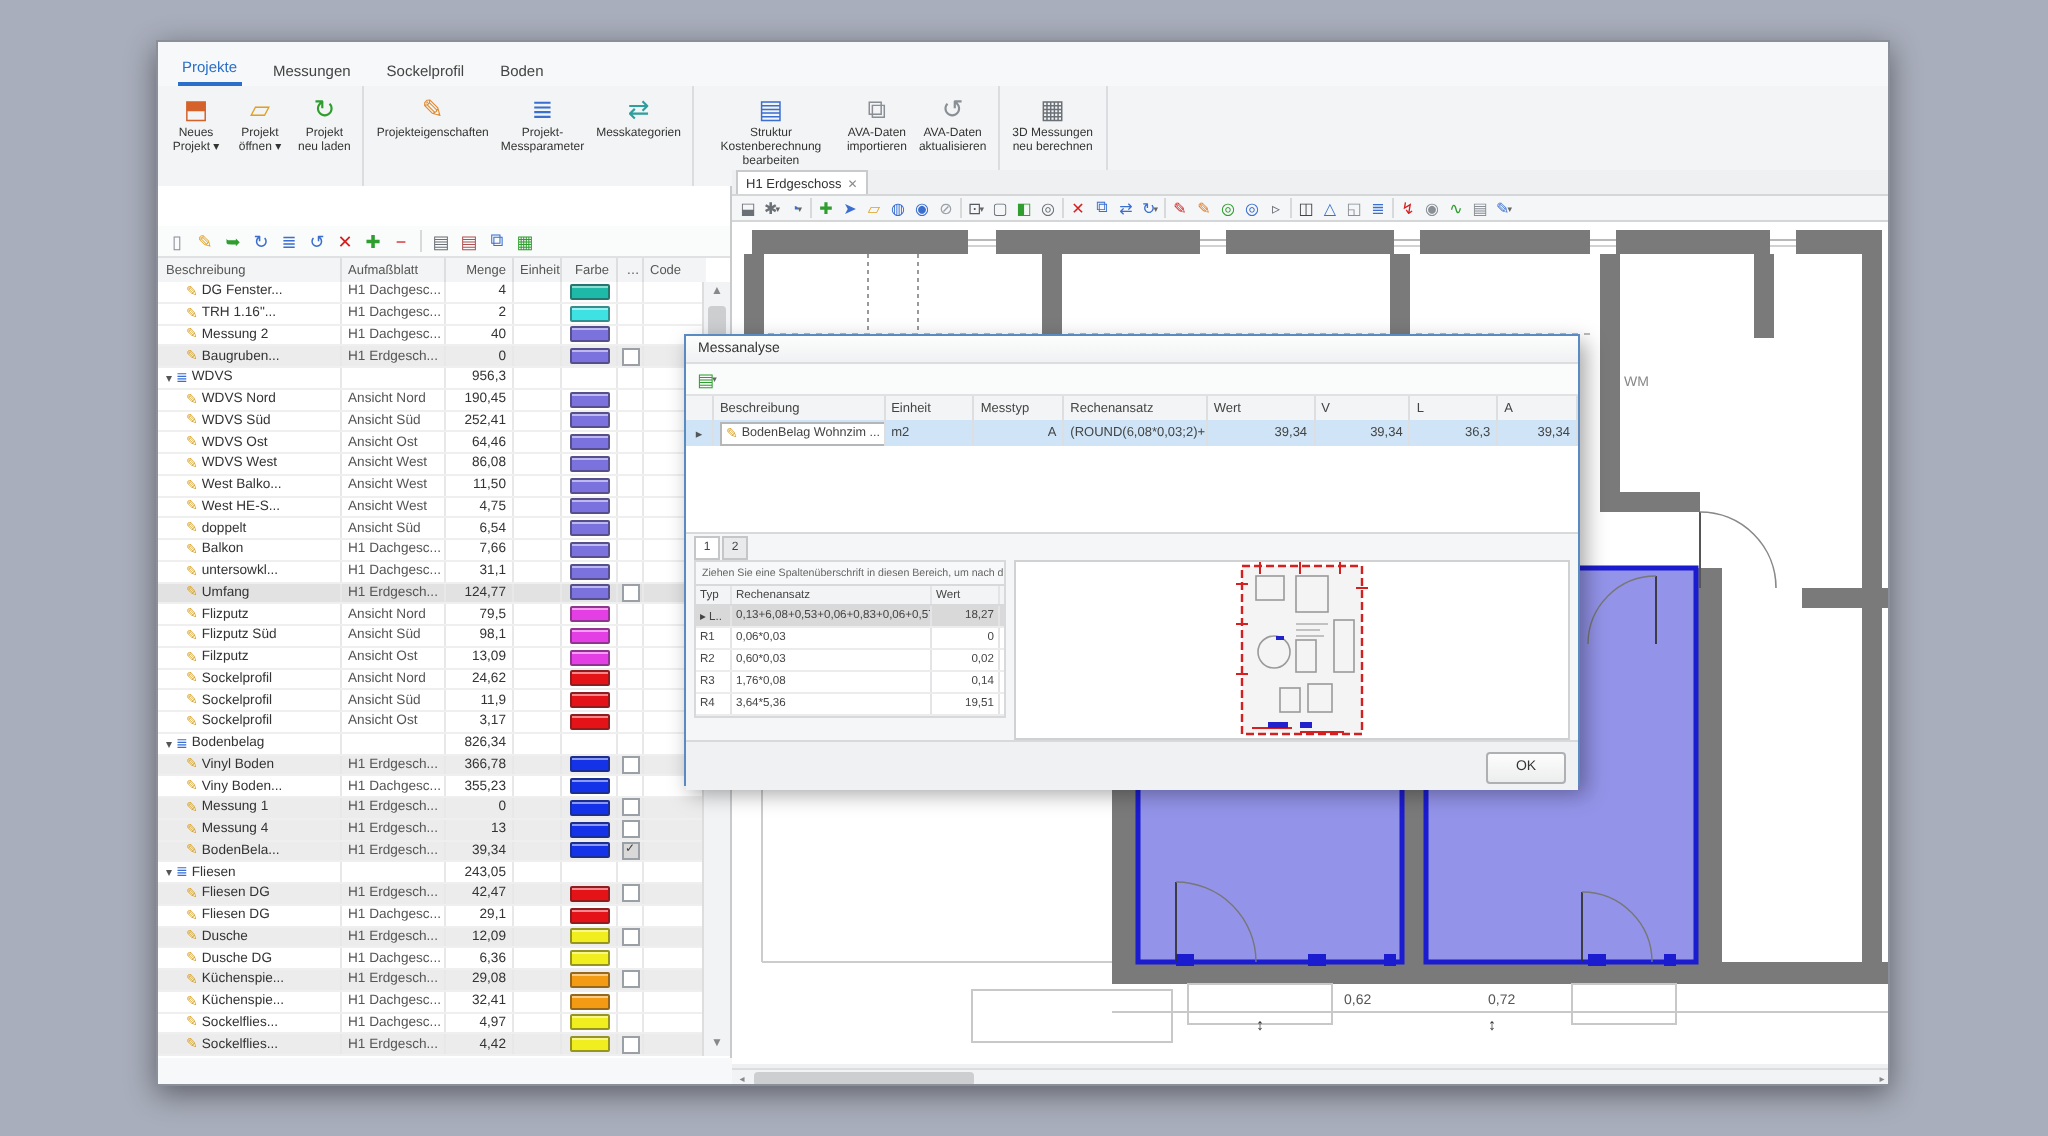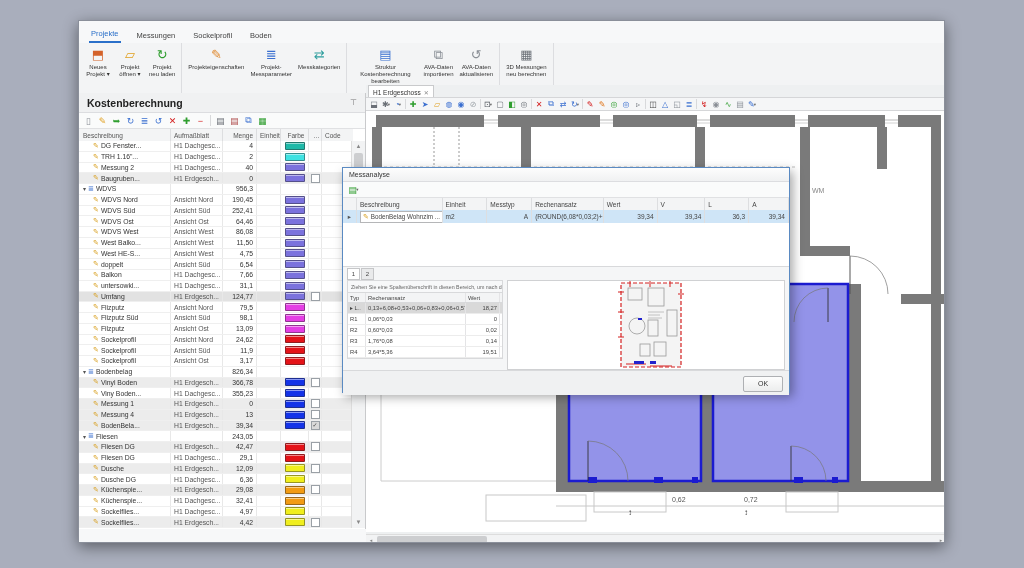--- a/index.html
+++ b/index.html
@@ -163,24 +163,20 @@
               <div class="ricon" style="color: rgb(107, 112, 119);">▦</div>
               <div class="rlabel">3D Messungen
 neu berechnen</div>
             </div>
           </div>
           <div class="rglabel">Berechnen</div>
         </div>
       </div>
 
     <div class="panel">
-      <div class="panel-title">
-        <span class="t">Kostenberechnung</span>
-        <span class="pin">⊤</span>
-      </div>
       <div class="ptoolbar" id="ptoolbar">
           <span class="pticon" style="color: rgb(138, 143, 150);">▯</span>
           <span class="pticon" style="color: rgb(224, 160, 32);">✎</span>
           <span class="pticon" style="color: rgb(47, 158, 47);">➥</span>
           <span class="pticon" style="color: rgb(58, 111, 208);">↻</span>
           <span class="pticon" style="color: rgb(58, 111, 208);">≣</span>
           <span class="pticon" style="color: rgb(58, 111, 208);">↺</span>
           <span class="pticon" style="color: rgb(212, 32, 32);">✕</span>
           <span class="pticon" style="color: rgb(47, 158, 47);">✚</span>
           <span class="pticon" style="color: rgb(212, 32, 32);">−</span>

